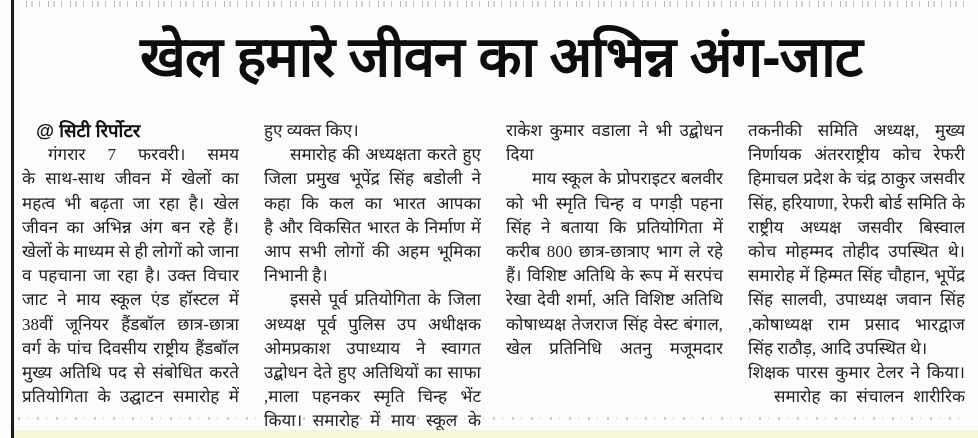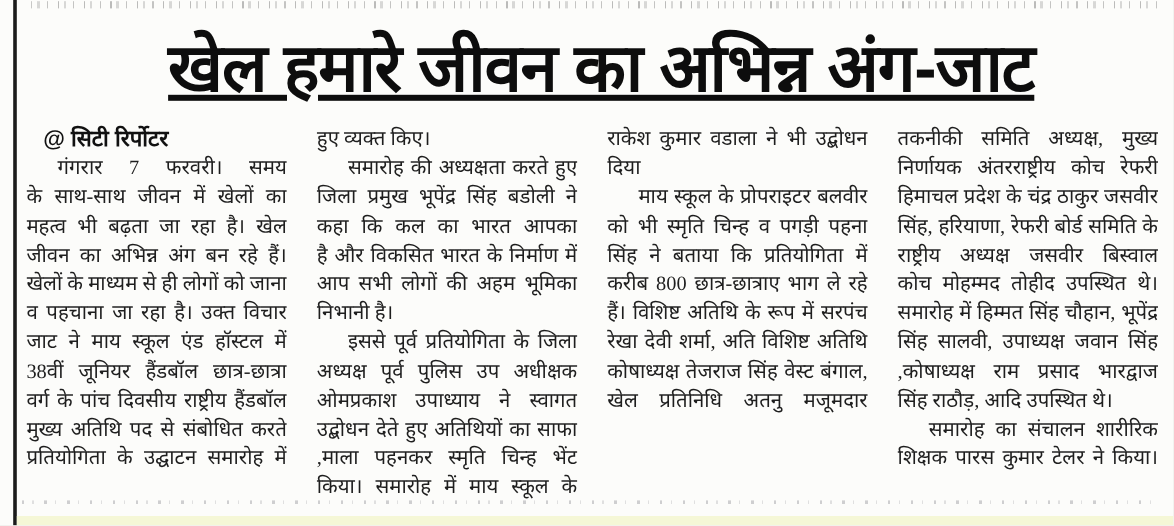--- a/index.html
+++ b/index.html
@@ -28,24 +28,23 @@
   .headline{
     position:absolute;left:36px;right:12px;top:22px;margin:0;
     font-family:"Liberation Sans", sans-serif;
     font-weight:800;
     font-size:56px;
     line-height:1.25;
     letter-spacing:-1px;
     color:#0d0d0d;
     white-space:nowrap;
     text-align:center;
-    text-decoration:underline;
   }
   .columns{
-    position:absolute;left:22px;top:104px;width:943px;height:316px;
+    position:absolute;left:22px;top:119px;width:943px;height:316px;
     display:grid;
     grid-template-columns:repeat(4,1fr);
     column-gap:25px;
     color:#1e1e1e;
   }
   .col{
     font-size:17px;
     line-height:24.2px;
     overflow:hidden;
   }
@@ -137,22 +136,22 @@
         <div class="ln">तकनीकी समिति अध्यक्ष, मुख्य</div>
         <div class="ln">निर्णायक अंतरराष्ट्रीय कोच रेफरी</div>
         <div class="ln">हिमाचल प्रदेश के चंद्र ठाकुर जसवीर</div>
         <div class="ln">सिंह, हरियाणा, रेफरी बोर्ड समिति के</div>
         <div class="ln">राष्ट्रीय अध्यक्ष जसवीर बिस्वाल दिल्ली,</div>
         <div class="ln">कोच मोहम्मद तोहीद उपस्थित थे।</div>
         <div class="ln">समारोह में हिम्मत सिंह चौहान, भूपेंद्र</div>
         <div class="ln">सिंह सालवी, उपाध्यक्ष जवान सिंह</div>
         <div class="ln">,कोषाध्यक्ष राम प्रसाद भारद्वाज ,कांत</div>
         <div class="ln end">सिंह राठौड़, आदि उपस्थित थे।</div>
+        <div class="ln">शिक्षक पारस कुमार टेलर ने किया।</div>
         <div class="ln ind">समारोह का संचालन शारीरिक</div>
-        <div class="ln">शिक्षक पारस कुमार टेलर ने किया।</div>
       </div>
   </div>
 
   <div class="bottom-rule"></div>
 
   <div class="bottom-strip" style="background-color: rgb(245, 247, 214);"></div>
 
 </div>
 
 </body></html>

